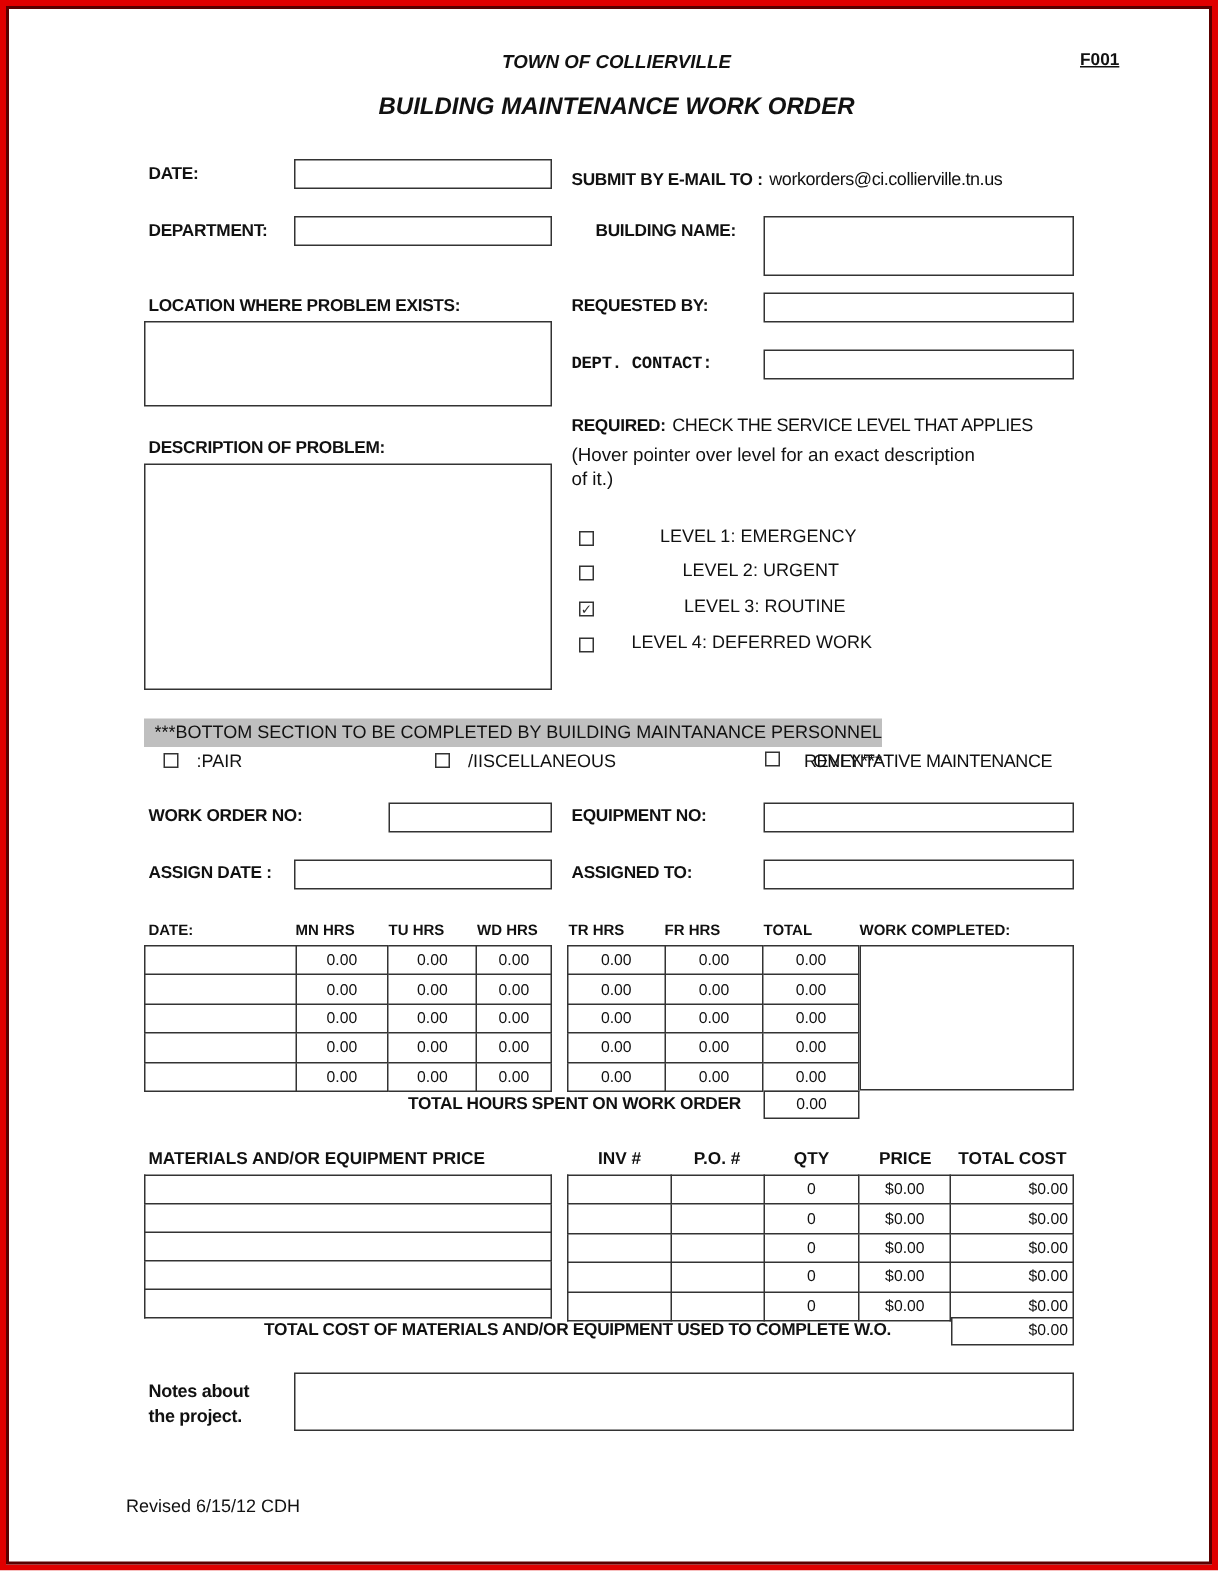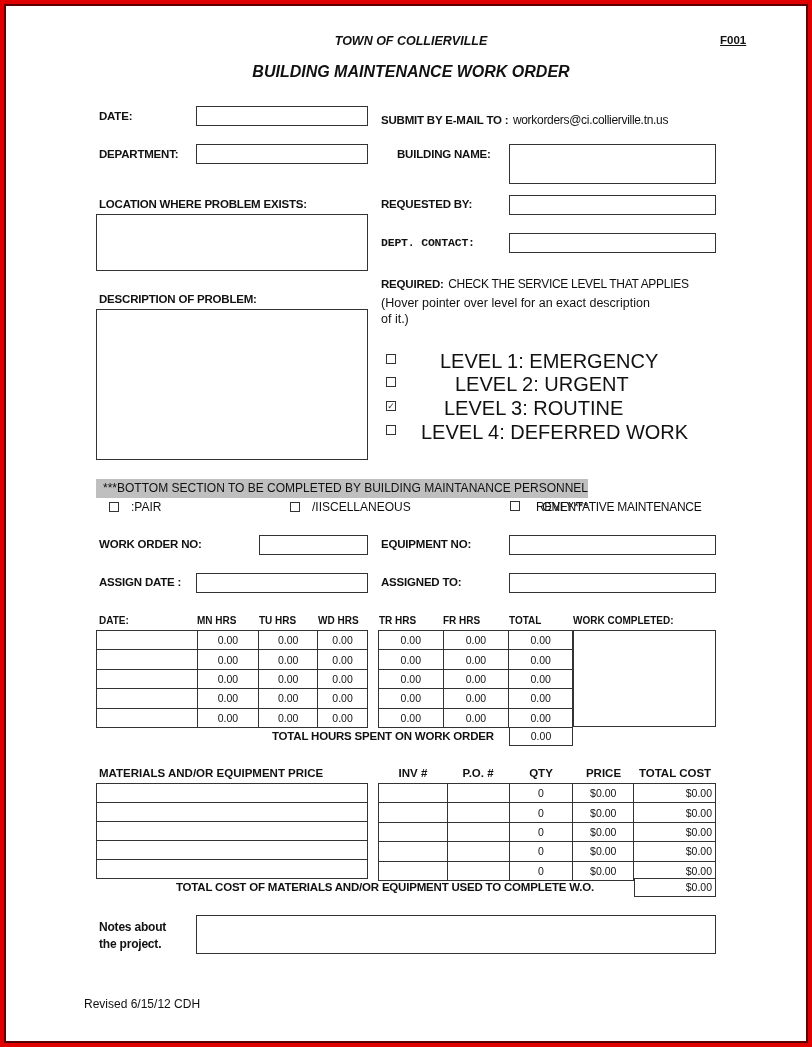--- a/index.html
+++ b/index.html
@@ -8,21 +8,21 @@
   .frame-outer { position: absolute; left: 0; top: 0; width: 812px; height: 1047px; border: 4px solid #e00000; }
   .frame-inner { position: absolute; left: 4px; top: 4px; width: 804px; height: 1039px; border: 2px solid #5a0000; }
   .abs { position: absolute; }
   .lbl { font-family: "Liberation Sans", sans-serif; font-weight: bold; font-size: 11.5px; letter-spacing: -0.2px; }
   .txt { font-size: 12px; }
   .box { position: absolute; border: 1px solid #333; background: #fff; }
   .hdr1 { font-weight: bold; font-style: italic; font-size: 12.5px; }
   .hdr2 { font-weight: bold; font-style: italic; font-size: 16px; }
   .code { font-weight: bold; font-size: 11.5px; text-decoration: underline; }
   .chk { position: absolute; width: 10px; height: 10px; border: 1px solid #333; background: #fff; font-size: 9px; line-height: 8px; text-align: center; color: #333; }
-  .level { position: absolute; font-size: 20px; }
+  .level { position: absolute; font-size: 12px; }
   .banner { position: absolute; left: 96px; top: 479px; width: 492px; height: 19px; background: #bfbfbf; font-size: 12px; text-align: right; line-height: 19px; }
   table.grid { position: absolute; border-collapse: collapse; }
   table.grid td { border: 1px solid #333; height: 19.4px; font-size: 10.5px; text-align: center; padding: 0; }
   .th { position: absolute; font-weight: bold; font-size: 10px; text-align: left; }
   .th2 { position: absolute; font-weight: bold; font-size: 11.5px; text-align: center; }
   td.r { text-align: right !important; padding-right: 3px !important; }
 </style>
 </head>
 <body>
 
@@ -66,21 +66,21 @@
 <div class="abs txt" style="left:381px;top:296px;font-size:12.5px;">(Hover pointer over level for an exact description</div>
 <div class="abs txt" style="left:381px;top:312px;font-size:12.5px;">of it.)</div>
 
 <div class="chk" style="left:386px;top:354px;"></div>
 <div class="level" style="left:440px;top:350px;">LEVEL 1: EMERGENCY</div>
 
 <div class="chk" style="left:386px;top:377px;"></div>
 <div class="level" style="left:455px;top:373px;">LEVEL 2: URGENT</div>
 
 <div class="chk" style="left:386px;top:401px;"><span>✓</span></div>
-<div class="level" style="left:444px;top:397px;">LEVEL 3: ROUTINE</div>
+<div class="level" style="left:456px;top:397px;">LEVEL 3: ROUTINE</div>
 
 <div class="chk" style="left:386px;top:425px;"></div>
 <div class="level" style="left:421px;top:421px;">LEVEL 4: DEFERRED WORK</div>
 
 <div class="banner">***BOTTOM SECTION TO BE COMPLETED BY BUILDING MAINTANANCE PERSONNEL ONLY***</div>
 
 <div class="chk" style="left:109px;top:502px;"></div>
 <div class="abs txt" style="left:131px;top:500px;">:PAIR</div>
 <div class="chk" style="left:290px;top:502px;"></div>
 <div class="abs txt" style="left:312px;top:500px;">/IISCELLANEOUS</div>

